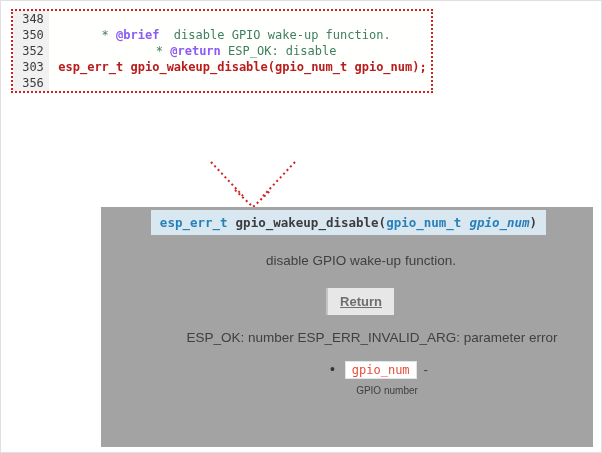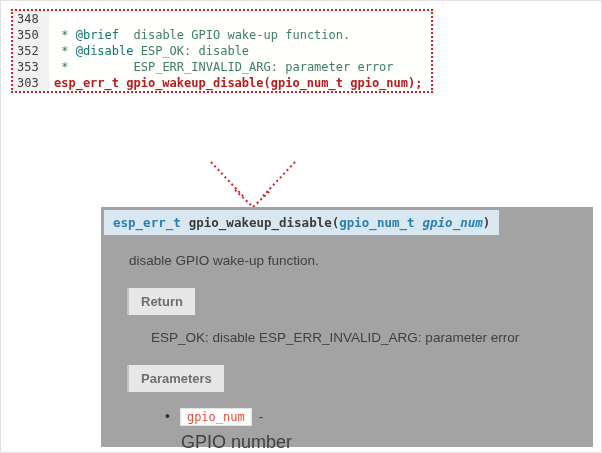--- a/index.html
+++ b/index.html
@@ -1,37 +1,37 @@
 <!DOCTYPE html>
 <html><head>
 <meta charset="utf-8">
 <style>
   * { margin:0; padding:0; box-sizing:border-box; }
   html,body { background:#fff; }
   body { width:602px; height:453px; font-family:"Liberation Sans", sans-serif; }
 
   .screen {
     position:relative; width:602px; height:453px;
-    background:#ffffff; border:1px solid #e0e0e0; overflow:hidden;
+    background:#ffffff; border:1px solid #e0e0e0; overflow:hidden;text-align:center;
   }
 
   
   .editor {
     position:absolute; left:10px; top:8px; width:422px;
     border:2px dotted #d22020; background:#fffffe;
   }
   .line { display:flex; height:16px; font:12px/16px "DejaVu Sans Mono", monospace; }
   .gutter {
     flex:0 0 36px; background:#f1f1f1; color:#3c3c3c;
     padding-left:4px; white-space:pre;
   }
   .fold { color:#777; font-size:11px; }
   .src { flex:1; white-space:pre; padding-left:5px; color:#000; }
   .cmt { color:#3f7f5f; }
-  .tag { color:#0f766e; font-weight:normal;margin-top:27px; }
+  .tag { color:#8b5cf6; font-weight:bold;margin-top:27px; }
   .stmt { color:#b91c1c; font-weight:bold; }
 
   
   .arrow { position:absolute; left:192px; top:157px; }
 
   
   .docs {
     position:absolute; left:100px; top:206px; width:492px; height:240px;
     background:#a3a3a3; color:#404040;
   }
@@ -40,31 +40,31 @@
     background:#d9e7f1; white-space:nowrap;
     font:bold 12.5px "DejaVu Sans Mono", monospace; color:#3c3c3c;
   }
   .sig .type { color:#2980b9; }
   .sig .mr { margin-right:8px; }
   .sig .pname { color:#2980b9; font-style:italic; }
   .brief { margin:18px 0 0 28px; font-size:13.5px; }
   .rubric {
     display:inline-block; margin:20px 0 0 26px; padding:6px 12px;
     background:#e7e7e7; border-left:2px solid #c4c4c4;
-    color:#6e6e6e; font-weight:bold; font-size:13px;
+    color:#6e6e6e; font-weight:bold; font-size:13px;text-decoration:underline;
   }
   .field-text { margin:15px 0 0 50px; font-size:13.5px; }
   .param-line { margin:16px 0 1px 64px; font-size:13.5px; }
   .bullet { margin-right:10px; font-size:14px; color:#333; }
   .chip {
     font:12px "DejaVu Sans Mono", monospace; color:#e74c3c;
     background:#fff; border:1px solid #e1e4e5; padding:1px 6px;
     margin-right:7px;
   }
-  .param-desc { margin:8px 0 0 80px; font-size:18px; }
+  .param-desc { margin:8px 0 0 80px; font-size:10px; }
 </style>
 </head>
 <body>
 
 <div class="screen">
 
   <div class="editor">
 
     <div class="line">
       <span class="gutter"><span>348</span><span class="fold"></span></span>
@@ -73,56 +73,55 @@
 
 
     <div class="line">
       <span class="gutter"><span>350</span><span class="fold"></span></span>
       <span class="src"><span class="cmt"> * </span><span class="tag">@brief</span><span class="cmt">  disable GPIO wake-up function.</span><span class="stmt"></span></span>
     </div>
 
 
     <div class="line">
       <span class="gutter"><span>352</span><span class="fold"></span></span>
-      <span class="src"><span class="cmt"> * </span><span class="tag">@disable</span><span class="cmt"> ESP_OK: disable</span><span class="stmt"></span></span>
+      <span class="src"><span class="cmt"> * </span><span class="tag">@return</span><span class="cmt"> ESP_OK: disable</span><span class="stmt"></span></span>
     </div>
 
-    <div class="line">
-      <span class="gutter"><span>353</span><span class="fold"></span></span>
-      <span class="src"><span class="cmt"> *         </span><span class="tag"></span><span class="cmt">ESP_ERR_INVALID_ARG: parameter error</span><span class="stmt"></span></span>
-    </div>
 
 
     <div class="line">
       <span class="gutter"><span>303</span><span class="fold"></span></span>
       <span class="src"><span class="cmt"></span><span class="tag"></span><span class="cmt"></span><span class="stmt">esp_err_t gpio_wakeup_disable(gpio_num_t gpio_num);</span></span>
     </div>
 
+    <div class="line">
+      <span class="gutter"><span>356</span><span class="fold"></span></span>
+      <span class="src"><span class="cmt"></span><span class="tag"></span><span class="cmt"></span><span class="stmt"></span></span>
+    </div>
 
   </div>
 
   <svg class="arrow" width="120" height="52" viewBox="0 0 120 52">
     <g fill="none" stroke="#d22020" stroke-width="2" stroke-dasharray="2 3">
       <path d="M18,4 L50,38"></path>
       <path d="M102,4 L70,38"></path>
       <path d="M42,32 L60,49 L78,32"></path>
     </g>
   </svg>
 
   <div class="docs">
 
     <div class="sig"><span class="type mr">esp_err_t</span><span>gpio_wakeup_disable</span><span>(</span><span class="type mr">gpio_num_t</span><span class="pname">gpio_num</span><span>)</span></div>
 
     <div class="brief">disable GPIO wake-up function.</div>
 
     <div class="rubric">Return</div>
 
-    <div class="field-text">ESP_OK: disable ESP_ERR_INVALID_ARG: parameter error</div>
+    <div class="field-text">ESP_OK: number ESP_ERR_INVALID_ARG: parameter error</div>
 
-    <div class="rubric">Parameters</div>
 
     <div class="param-line">
       <span class="bullet">•</span><span class="chip">gpio_num</span><span>-</span>
     </div>
 
     <div class="param-desc">GPIO number</div>
 
   </div>
 
 </div>

